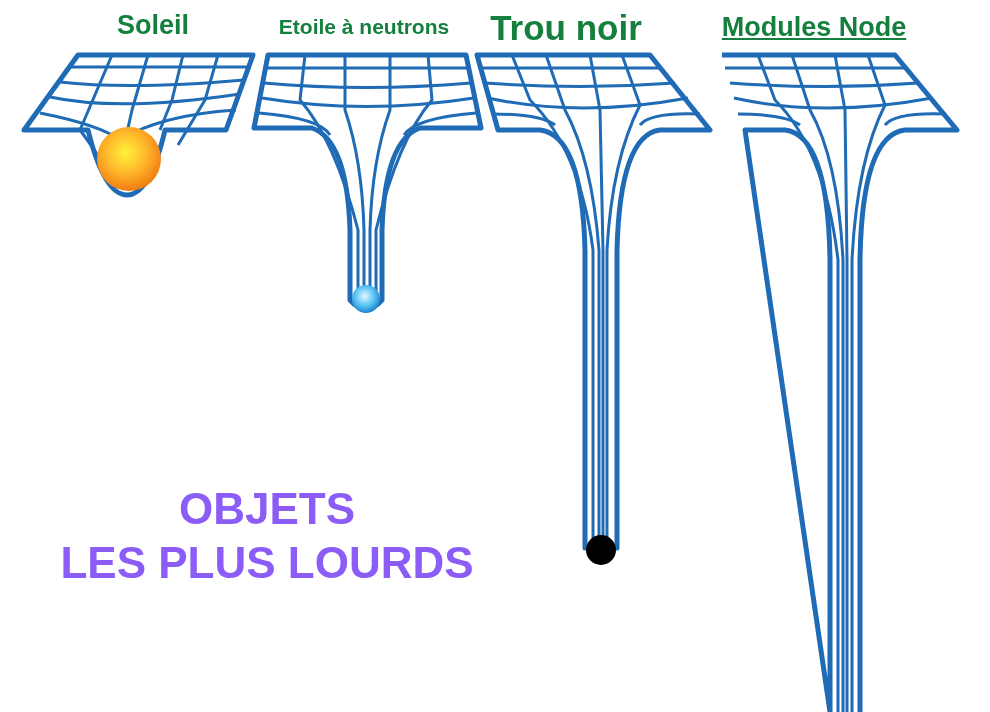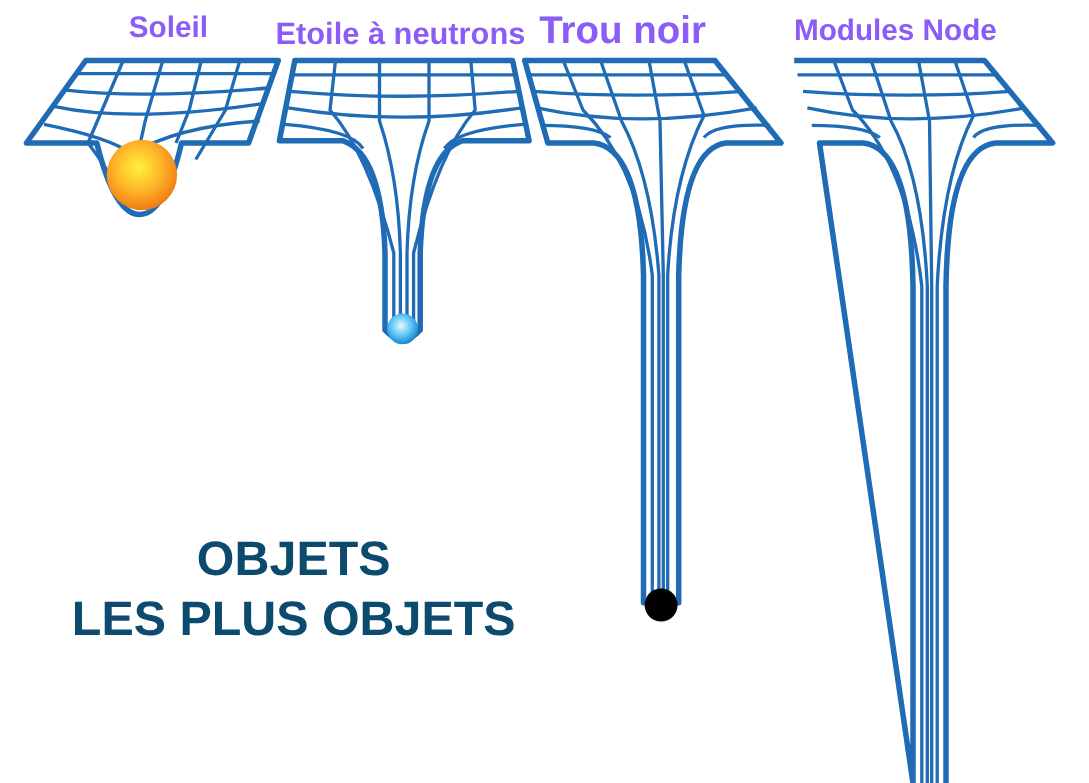--- a/index.html
+++ b/index.html
@@ -1,18 +1,18 @@
 <!DOCTYPE html>
 <html><head>
   <meta charset="utf-8">
   <style>
     html, body { margin: 0; padding: 0; background: #ffffff; }
     body { width: 990px; height: 712px; position: relative; overflow: hidden; font-family: "Liberation Sans", sans-serif; }
-    .label { position: absolute; font-weight: bold; color: #8b5cf6; white-space: nowrap; transform: translateX(-50%); }
-    .title { position: absolute; left: 267px; top: 482px; transform: translateX(-50%); text-align: center; font-weight: bold; font-size: 44px; line-height: 54px; color: #0c4a6e; white-space: nowrap; }
+    .label { position: absolute; font-weight: bold; color: #15803d; white-space: nowrap; transform: translateX(-50%); }
+    .title { position: absolute; left: 267px; top: 482px; transform: translateX(-50%); text-align: center; font-weight: bold; font-size: 44px; line-height: 54px; color: #8b5cf6; white-space: nowrap; }
     svg.art { position: absolute; left: 0; top: 0; }
   </style>
 </head>
 <body>
 
 <svg class="art" width="990" height="712" viewBox="0 0 990 712">
   <defs>
     <radialGradient id="sunGrad" cx="45%" cy="40%" r="60%">
       <stop offset="0%" stop-color="#fff23a"></stop>
       <stop offset="55%" stop-color="#ffb52a"></stop>
@@ -74,20 +74,20 @@
     <path d="M738,114 Q785,114 800,125" stroke-width="3"></path>
     <path d="M946,114 Q895,112 885,125" stroke-width="3"></path>
     <path d="M758,55 L775,100 Q825,150 838,260 L838,712" stroke-width="3"></path>
     <path d="M792,55 L810,110 Q838,160 843,260 L843,712" stroke-width="3"></path>
     <path d="M835,55 L845,110 L847,260 L847,712" stroke-width="3"></path>
     <path d="M868,55 L885,105 Q857,160 852,260 L852,712" stroke-width="3"></path>
   </g>
 </svg>
 
 <div class="label" style="left:153px; top:10px; font-size:27px;">Soleil</div>
-<div class="label" style="left:364px; top:15px; font-size:28px;">Etoile à neutrons</div>
+<div class="label" style="left:364px; top:15px; font-size:21px;">Etoile à neutrons</div>
 <div class="label" style="left:566px; top:8px; font-size:35px;">Trou noir</div>
-<div class="label" style="left:814px; top:12px; font-size:27px;">Modules Node</div>
+<div class="label" style="left:814px; top:12px; font-size:27px;text-decoration:underline;">Modules Node</div>
 
 <div class="title">
   <div>OBJETS</div>
-  <div>LES PLUS OBJETS</div>
+  <div>LES PLUS LOURDS</div>
 </div>
 
 </body></html>

